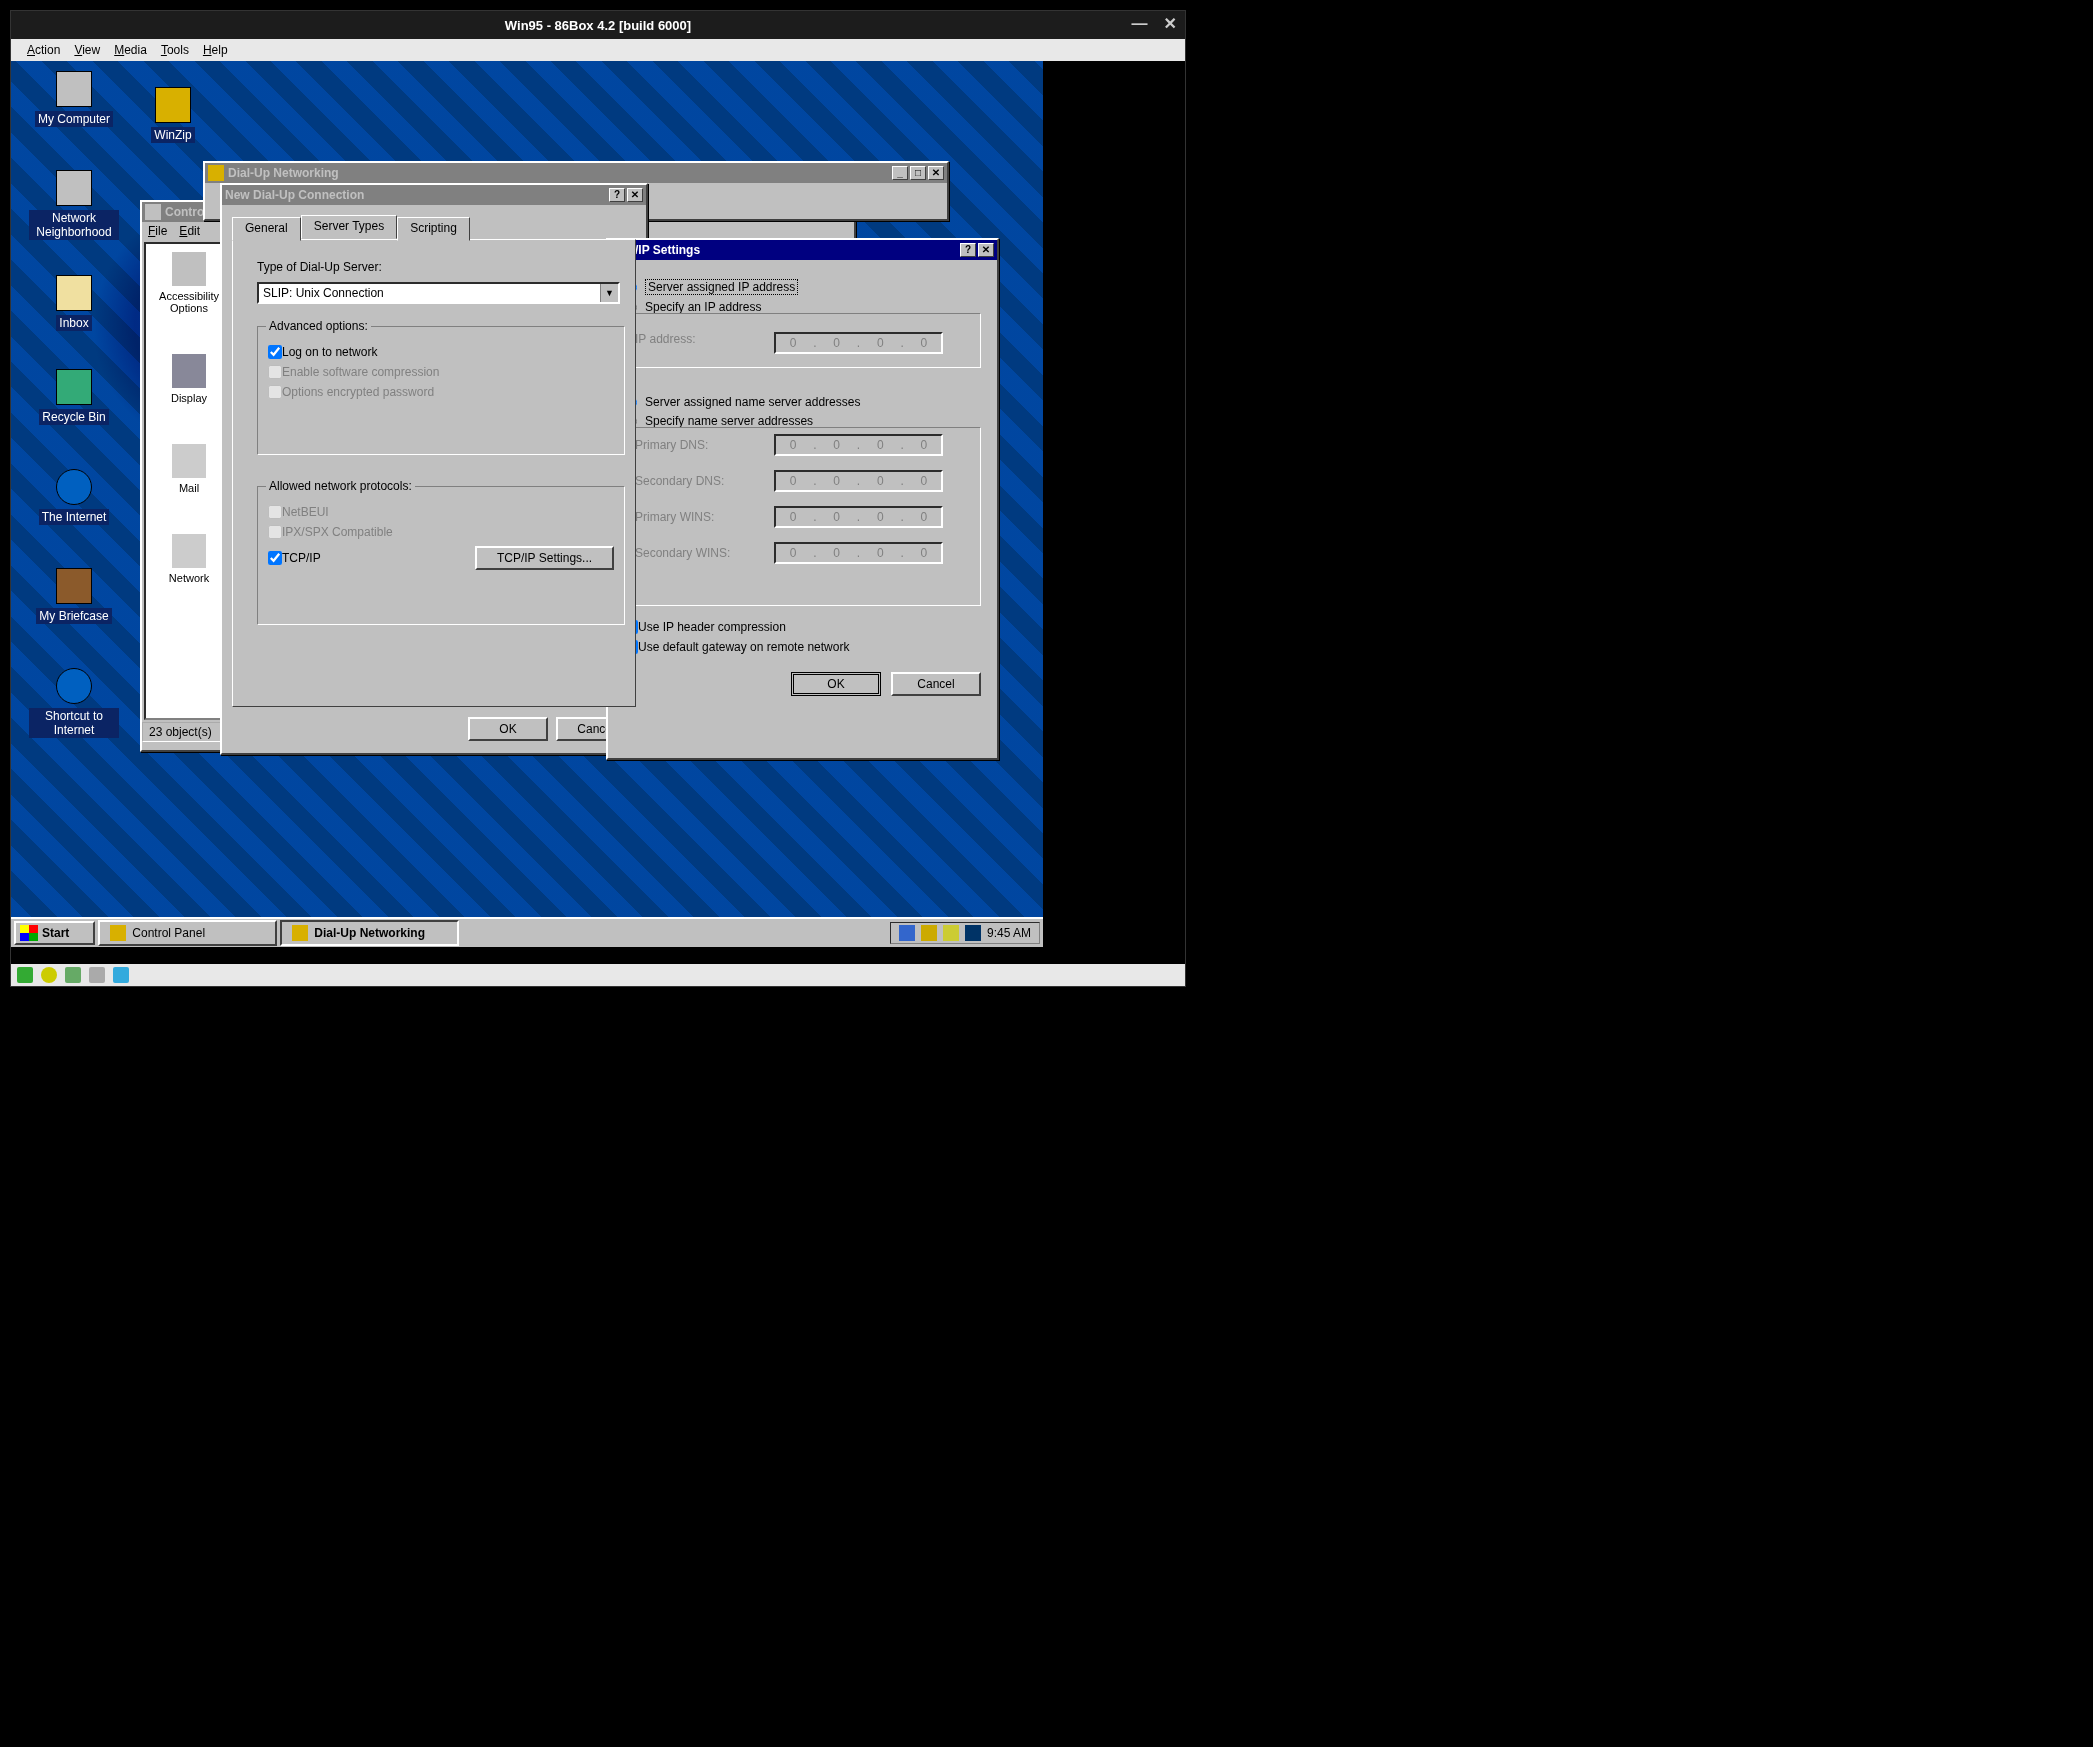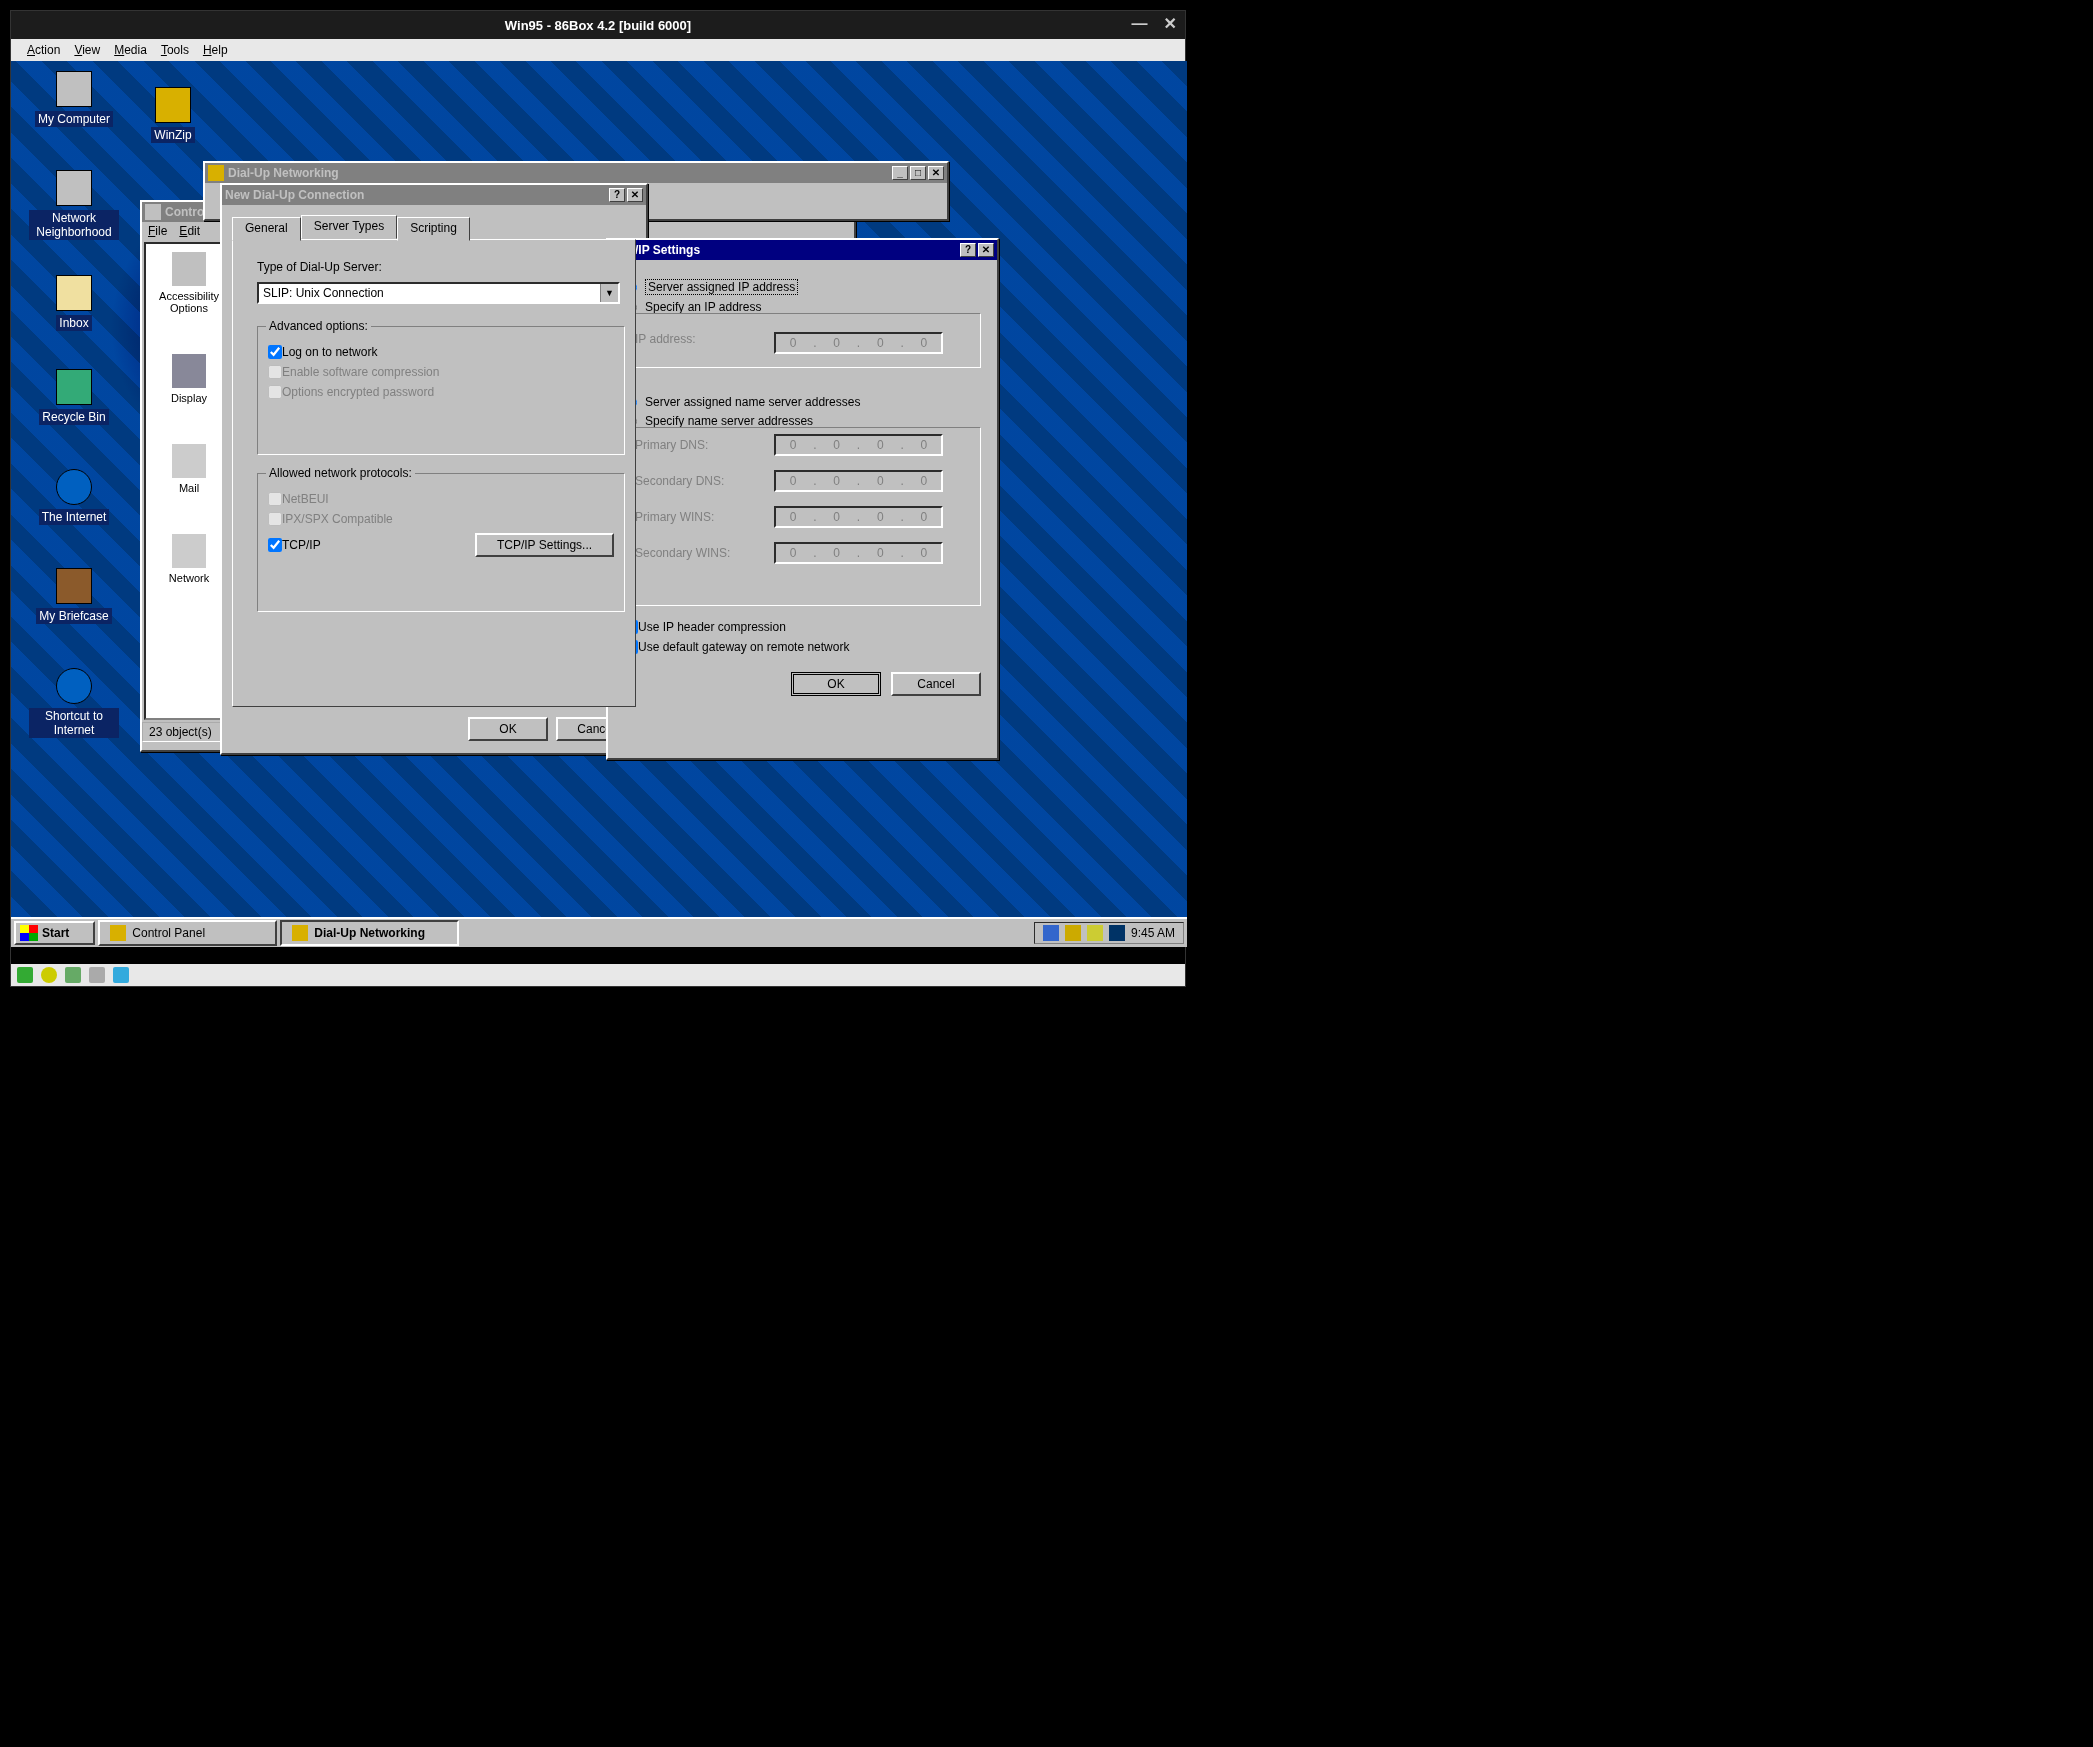--- a/index.html
+++ b/index.html
@@ -48,21 +48,21 @@
   gap: 14px;
   font-size: 12px;
 }
 .emu-menubar span { text-decoration: underline; text-decoration-color: transparent; }
 .emu-menubar span::first-letter { text-decoration: underline; }
 
 
 .desktop {
   position: absolute;
   left: 0; top: 50px;
-  width: 1176px; height: 886px;
+  width: 1032px; height: 886px;
   background-color: #008080;
   background-image:
     repeating-linear-gradient(45deg, rgba(0,0,128,0.55) 0 18px, rgba(0,0,200,0.45) 18px 36px),
     radial-gradient(circle at 20% 30%, rgba(0,0,0,0.4) 0 8%, transparent 12%),
     radial-gradient(circle at 70% 60%, rgba(0,0,0,0.35) 0 10%, transparent 14%);
   overflow: hidden;
 }
 
 .desktop-icon {
   position: absolute;
@@ -374,21 +374,21 @@
             <label class="chk disabled">
               <input type="checkbox" disabled="" style="">
                 <span>Enable software compression</span>
             </label>
             <label class="chk disabled">
               <input type="checkbox" disabled="" style="">
                 <span>Options encrypted password</span>
             </label>
           </div>
 
-          <div class="groupbox" style="margin:18px 0 0 10px;width:368px;height:139px">
+          <div class="groupbox" style="margin:31px 0 0 10px;width:368px;height:139px">
             <div class="legend">Allowed network protocols:</div>
             <label class="chk disabled">
               <input type="checkbox" disabled="" style="">
                 <span>NetBEUI</span>
             </label>
             <label class="chk disabled">
               <input type="checkbox" disabled="" style="">
                 <span>IPX/SPX Compatible</span>
             </label>
             <div style="display:flex;align-items:center;justify-content:space-between">

